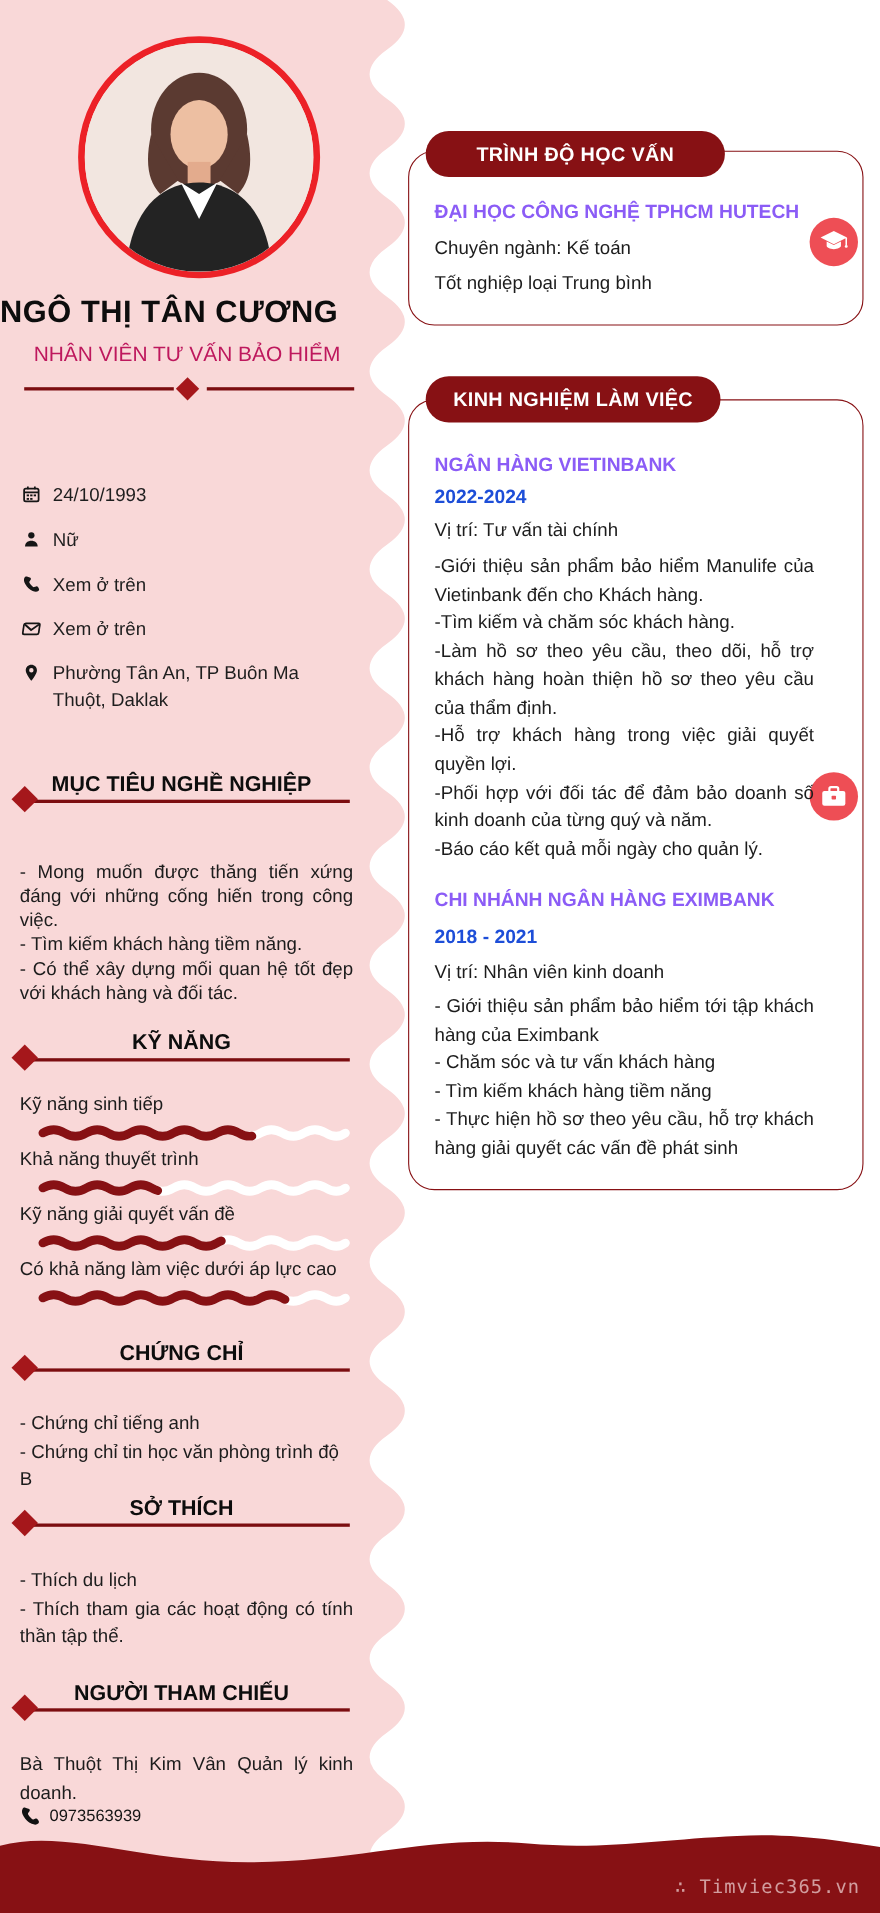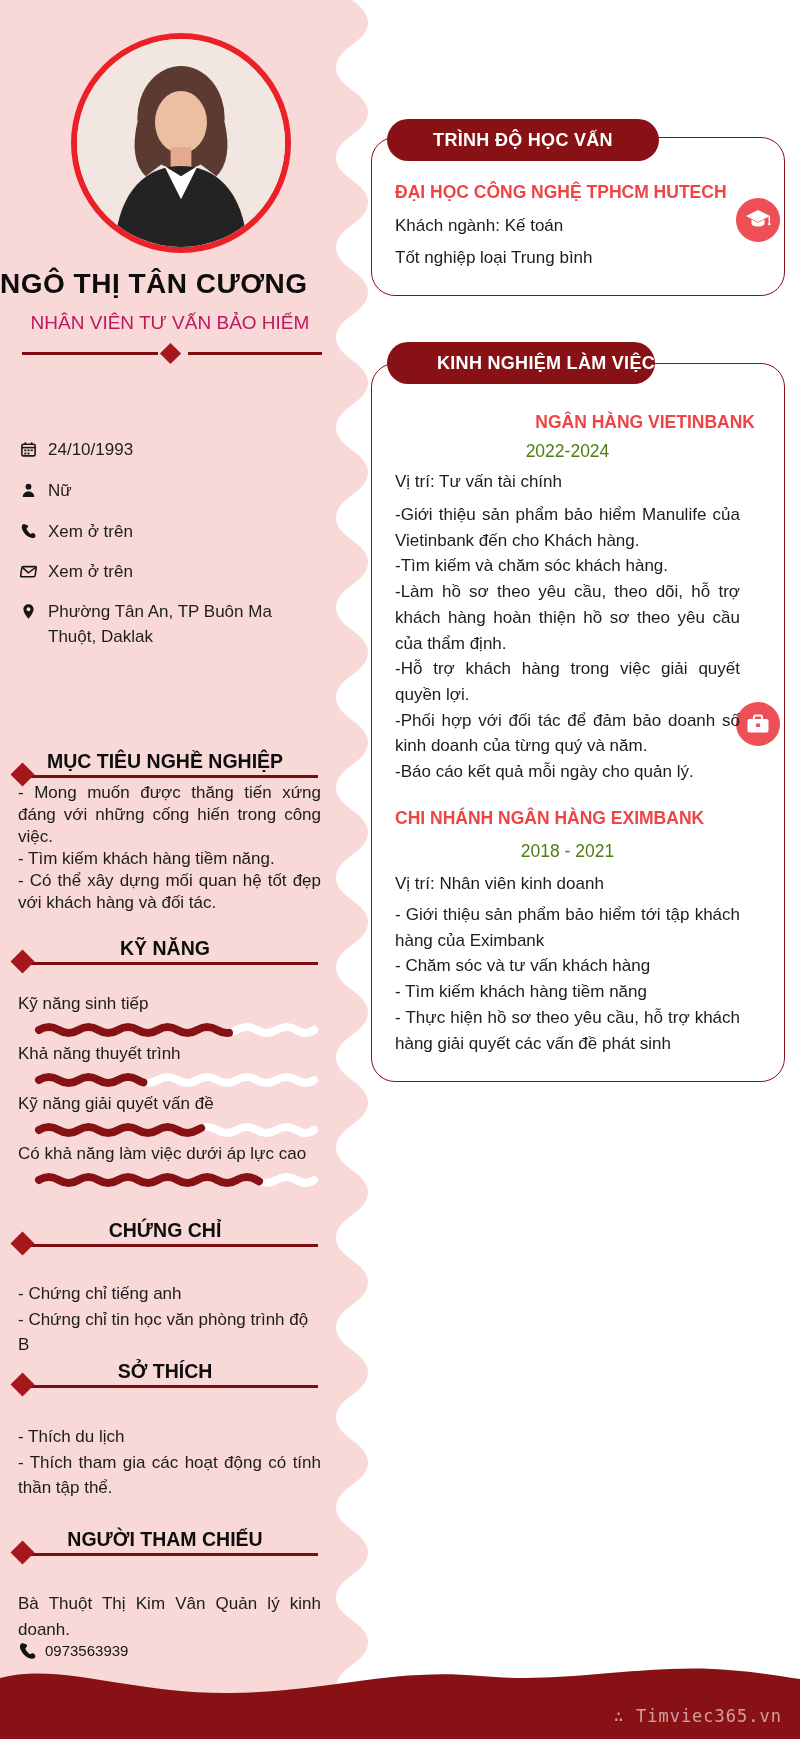--- a/index.html
+++ b/index.html
@@ -20,22 +20,22 @@
   .s-head .t{width:100%;text-align:center;font-size:19.5px;font-weight:bold;color:#0d0d0d;line-height:22px;}
   .s-head .rule{position:absolute;left:26px;width:292px;height:3px;background:#7c0d10;top:25px;}
   .s-head .dmd{position:absolute;left:14px;top:16px;width:17px;height:17px;background:#a5171b;transform:rotate(45deg);}
   .side-txt{position:absolute;left:18px;width:303px;font-size:17px;line-height:22px;text-align:justify;color:#1c1c1c;}
   .skill-label{position:absolute;left:18px;font-size:17px;color:#1c1c1c;}
   .skill-svg{position:absolute;left:33px;width:287px;height:16px;}
   
   .card{position:absolute;left:371px;width:412px;border:1.6px solid #871114;border-radius:24px;background:transparent;}
   .pill{position:absolute;background:#871114;color:#fff;font-weight:bold;font-size:18px;
         border-radius:21px;height:42px;line-height:42px;text-align:center;letter-spacing:.3px;}
-  .m-bold{position:absolute;left:395px;width:360px;font-size:17.5px;font-weight:bold;color:#ef4444;white-space:nowrap;}
-  .m-period{position:absolute;left:395px;width:345px;font-size:17.5px;font-weight:normal;color:#4d7c0f;text-align:center;}
+  .m-bold{position:absolute;left:395px;width:360px;font-size:17.5px;font-weight:bold;color:#8b5cf6;white-space:nowrap;}
+  .m-period{position:absolute;left:395px;width:345px;font-size:17.5px;font-weight:bold;color:#1d4ed8;text-align:left;}
   .m-line{position:absolute;left:395px;width:345px;font-size:17px;color:#1c1c1c;}
   .m-paras{position:absolute;left:395px;width:345px;font-size:17px;line-height:25.7px;text-align:justify;color:#1c1c1c;}
   .icon-circle{position:absolute;left:736px;width:44px;height:44px;border-radius:50%;background:#ee4e55;
                display:flex;align-items:center;justify-content:center;}
   .watermark{position:absolute;right:18px;top:1706px;font-family:"DejaVu Sans Mono","Liberation Mono",monospace;
              font-size:17px;color:rgba(255,243,243,.62);letter-spacing:1px;}
   .ref-phone{position:absolute;left:18px;top:1642px;display:flex;align-items:flex-start;font-size:15px;color:#141414;}
   .ref-phone .ic{width:19px;margin-right:8px;color:#111;}
 </style>
 </head>
@@ -116,21 +116,21 @@
   </div>
   <div class="c-row" style="top:599px;">
     <span class="ic">
       <svg viewBox="0 0 16 16" width="17" height="17" fill="currentColor">
           <path d="M8,1.2 c-2.7,0-4.8,2.1-4.8,4.7 0,3.5 4.8,9 4.8,9 s4.8-5.5 4.8-9 C12.8,3.3 10.7,1.2 8,1.2 z M8,7.8 a1.9,1.9 0 1 1 0,-3.8 a1.9,1.9 0 0 1 0,3.8 z"></path>
         </svg>
     </span>
     <span>Phường Tân An, TP Buôn Ma Thuột, Daklak</span>
   </div>
 
-  <div class="s-head" style="top:702px;margin-top:48px;">
+  <div class="s-head" style="top:702px;">
     <div class="t">MỤC TIÊU NGHỀ NGHIỆP</div>
     <div class="rule"></div>
     <div class="dmd"></div>
   </div>
   <div class="side-txt" style="top:782px;">
     <div>- Mong muốn được thăng tiến xứng đáng với những cống hiến trong công việc.</div>
     <div>- Tìm kiếm khách hàng tiềm năng.</div>
     <div>- Có thể xây dựng mối quan hệ tốt đẹp với khách hàng và đối tác.</div>
   </div>
 
@@ -205,36 +205,36 @@
   </div>
   <div class="icon-circle" style="top:198px;">
     <svg viewBox="0 0 26 24" width="26" height="24" fill="#ffffff">
         <polygon points="13,2 25,8 13,14 1,8"></polygon>
         <path d="M6.5,11.5 v4 c0,1.7 2.9,3 6.5,3 s6.5-1.3 6.5-3 v-4 l-6.5,3.2 z"></path>
         <rect x="23.6" y="8" width="1.4" height="7" rx="0.7"></rect>
         <circle cx="24.3" cy="16" r="1.3"></circle>
       </svg>
   </div>
   <div class="m-bold" style="top:182px;">ĐẠI HỌC CÔNG NGHỆ TPHCM HUTECH</div>
-  <div class="m-line" style="top:216px;">Khách ngành: Kế toán</div>
+  <div class="m-line" style="top:216px;">Chuyên ngành: Kế toán</div>
   <div class="m-line" style="top:248px;">Tốt nghiệp loại Trung bình</div>
 
   <div class="card" style="top:363px;height:717px;"></div>
-  <div class="pill" style="left:387px;top:342px;width:268px;text-align:right;">
+  <div class="pill" style="left:387px;top:342px;width:268px;">
     <span>KINH NGHIỆM LÀM VIỆC</span>
   </div>
   <div class="icon-circle" style="top:702px;">
     <svg viewBox="0 0 26 24" width="26" height="24">
         <rect x="9" y="3.5" width="8" height="5" rx="1.5" fill="none" stroke="#ffffff" stroke-width="2"></rect>
         <rect x="2.5" y="7" width="21" height="13.5" rx="2" fill="#ffffff"></rect>
         <rect x="11" y="11.5" width="4" height="3.4" rx="0.7" fill="#ee4e55"></rect>
       </svg>
   </div>
 
-  <div class="m-bold" style="top:412px;text-align:right;">NGÂN HÀNG VIETINBANK</div>
+  <div class="m-bold" style="top:412px;">NGÂN HÀNG VIETINBANK</div>
   <div class="m-period" style="top:441px;">2022-2024</div>
   <div class="m-line" style="top:472px;">Vị trí: Tư vấn tài chính</div>
   <div class="m-paras" style="top:502px;">
     <div>-Giới thiệu sản phẩm bảo hiểm Manulife của Vietinbank đến cho Khách hàng.</div>
     <div>-Tìm kiếm và chăm sóc khách hàng.</div>
     <div>-Làm hồ sơ theo yêu cầu, theo dõi, hỗ trợ khách hàng hoàn thiện hồ sơ theo yêu cầu của thẩm định.</div>
     <div>-Hỗ trợ khách hàng trong việc giải quyết quyền lợi.</div>
     <div>-Phối hợp với đối tác để đảm bảo doanh số kinh doanh của từng quý và năm.</div>
     <div>-Báo cáo kết quả mỗi ngày cho quản lý.</div>
   </div>

